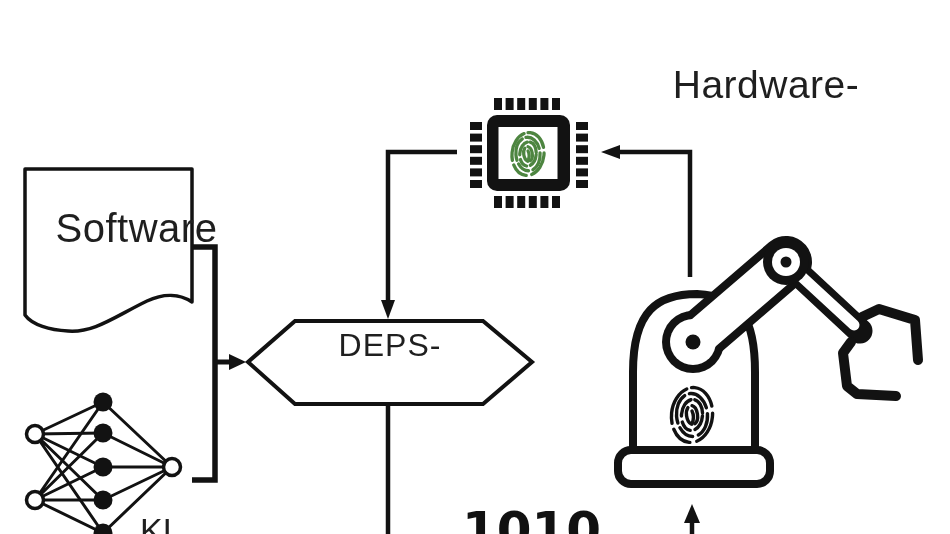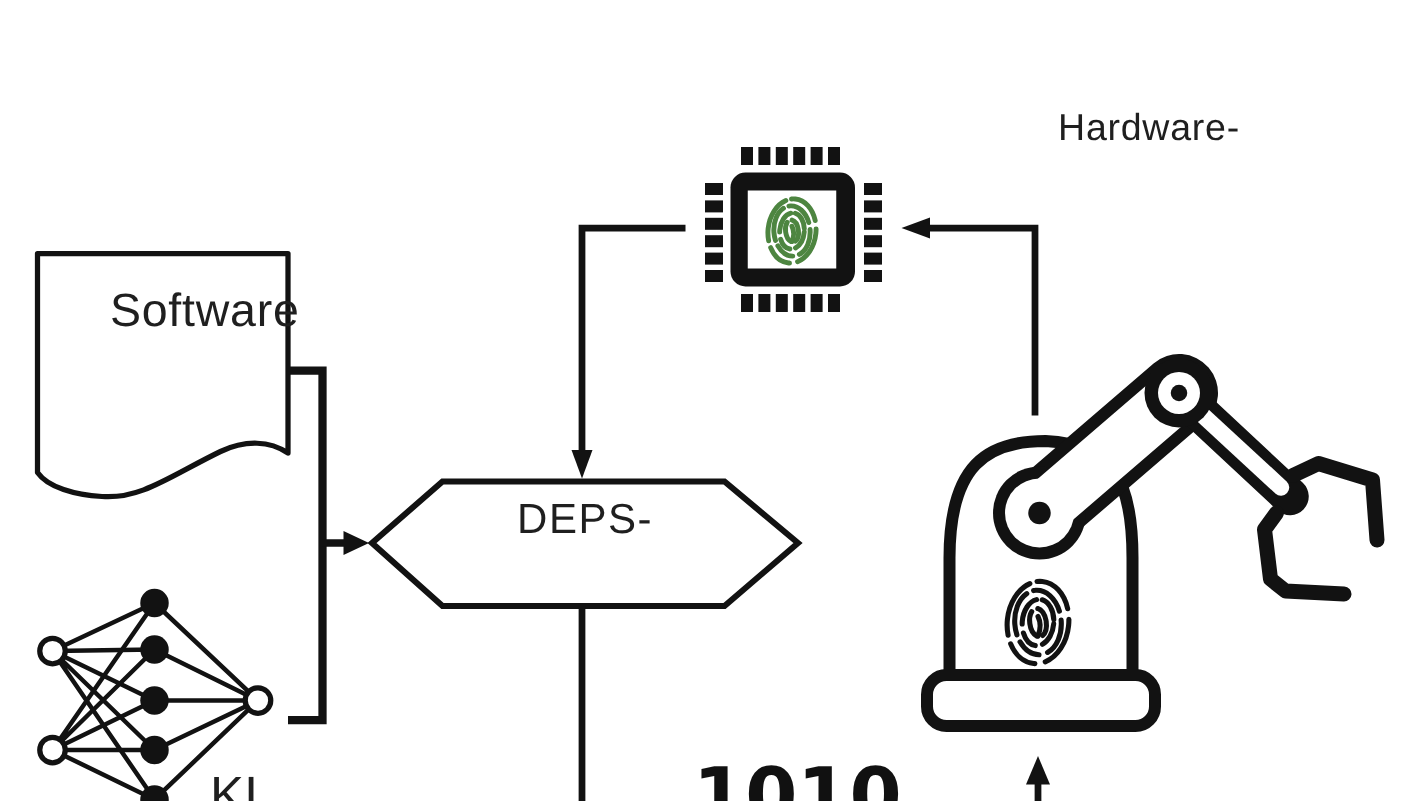--- a/index.html
+++ b/index.html
@@ -8,23 +8,23 @@
     position:relative; width:950px; height:534px; overflow:hidden;
     background:var(--paper);
     font-family:"Liberation Sans","DejaVu Sans",sans-serif;
     color:var(--text);
   }
   #art { position:absolute; left:0; top:0; }
   .s  { stroke:var(--ink); fill:none; }
   .f  { fill:var(--ink); stroke:none; }
   .w  { fill:var(--paper); }
   .lbl { position:absolute; text-align:center; color:var(--text); white-space:nowrap; }
-  .lbl-software  { left:25px;  top:187px; width:167px; font-size:31px; line-height:40px; letter-spacing:0.5px;padding-left:28px; }
-  .lbl-compiler  { left:248px; top:327px; width:284px; font-size:28px; line-height:37px; letter-spacing:1px; }
-  .lbl-hardware  { left:606px; top:69px;  width:320px; font-size:25px; line-height:32px; letter-spacing:0.5px; }
+  .lbl-software  { left:25px;  top:208px; width:167px; font-size:40px; line-height:40px; letter-spacing:0.5px;padding-left:28px; }
+  .lbl-compiler  { left:248px; top:327px; width:284px; font-size:32px; line-height:37px; letter-spacing:1px; }
+  .lbl-hardware  { left:606px; top:69px;  width:320px; font-size:39px; line-height:32px; letter-spacing:0.5px; }
   .lbl-ki        { left:116px; top:513px; width:80px;  font-size:34px; line-height:34px; }
   .lbl-binary    { left:462px; top:505px; width:140px; font-size:50px; line-height:50px;
                    font-weight:800; letter-spacing:0px; color:#111; text-align:left;
                    font-family:"DejaVu Sans","Liberation Sans",sans-serif; }
 </style>
 </head>
 <body>
 
 <div id="canvas">
 

